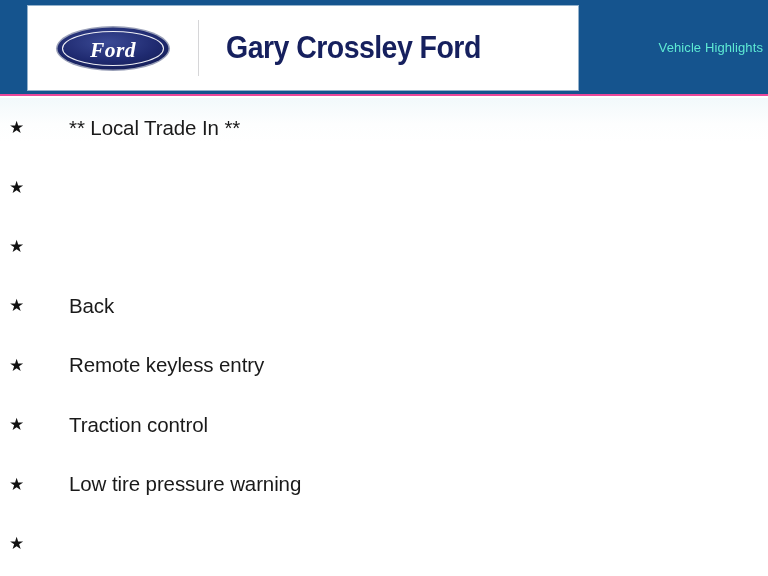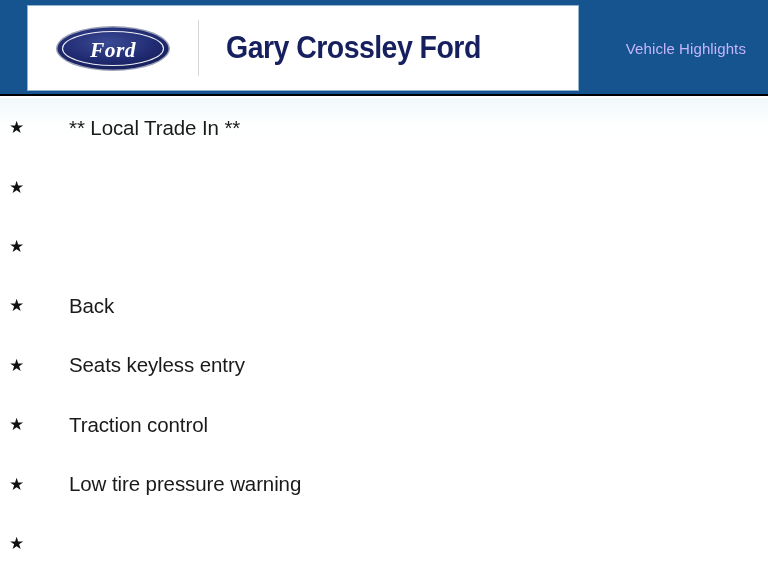--- a/index.html
+++ b/index.html
@@ -24,21 +24,21 @@
 
   
   .header-band {
     position: absolute;
     left: 0;
     top: 0;
     width: 768px;
     height: 96px;
     background: #15548e;
     box-sizing: border-box;
-    border-bottom: 2px solid #000000;
+    border-bottom: 2px solid #ec4899;
   }
 
   
   .dealer-card {
     position: absolute;
     left: 28px;
     top: 6px;
     width: 550px;
     height: 84px;
     background: #ffffff;
@@ -80,26 +80,26 @@
     font-size: 31px;
     letter-spacing: -0.6px;
     color: #16205e;
     white-space: nowrap;
     transform: scaleX(0.92);
     transform-origin: left center;
   }
 
   .vehicle-highlights {
     position: absolute;
-    right: 22px;
+    right: 5px;
     top: 40px;
     font-family: "Liberation Sans", sans-serif;
-    font-size: 15px;
+    font-size: 13px;
     font-weight: normal;
-    color: #c4b5fd;
+    color: #5eead4;
     letter-spacing: 0.1px;
     white-space: nowrap;
   }
 
   
   .list-fade {
     position: absolute;
     left: 0;
     top: 98px;
     width: 768px;
@@ -197,21 +197,21 @@
       <span class="star-icon">★</span>
     </li>
 
     <li class="highlight-item">
       <span class="star-icon">★</span>
       <span class="highlight-label">Back</span>
     </li>
 
     <li class="highlight-item">
       <span class="star-icon">★</span>
-      <span class="highlight-label">Seats keyless entry</span>
+      <span class="highlight-label">Remote keyless entry</span>
     </li>
 
     <li class="highlight-item">
       <span class="star-icon">★</span>
       <span class="highlight-label">Traction control</span>
     </li>
 
     <li class="highlight-item">
       <span class="star-icon">★</span>
       <span class="highlight-label">Low tire pressure warning</span>

